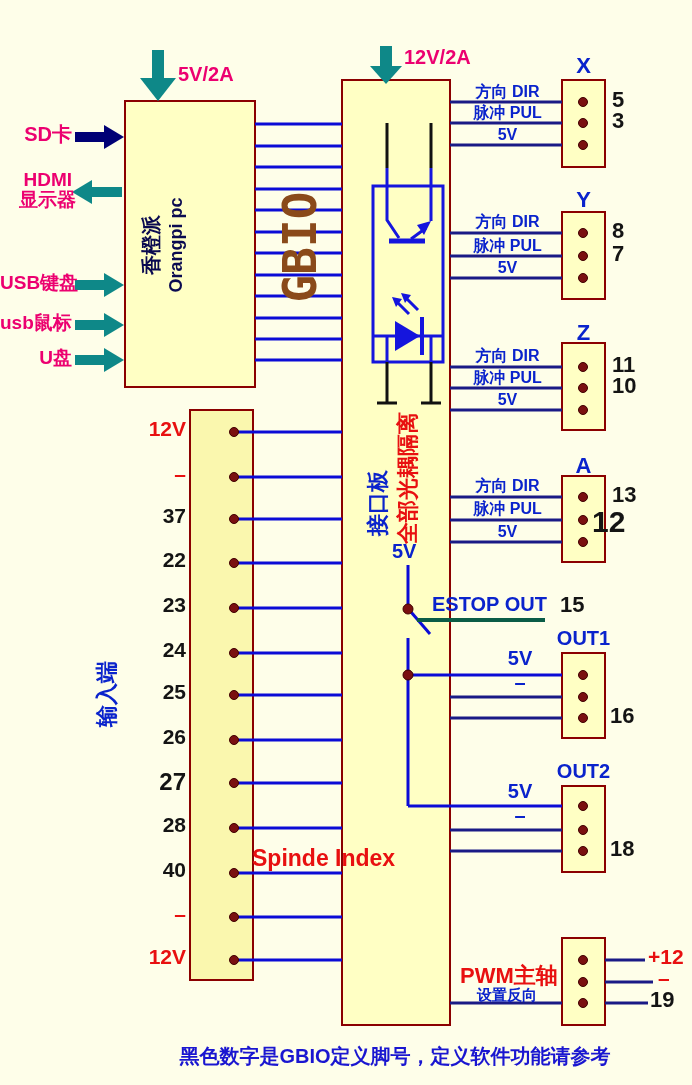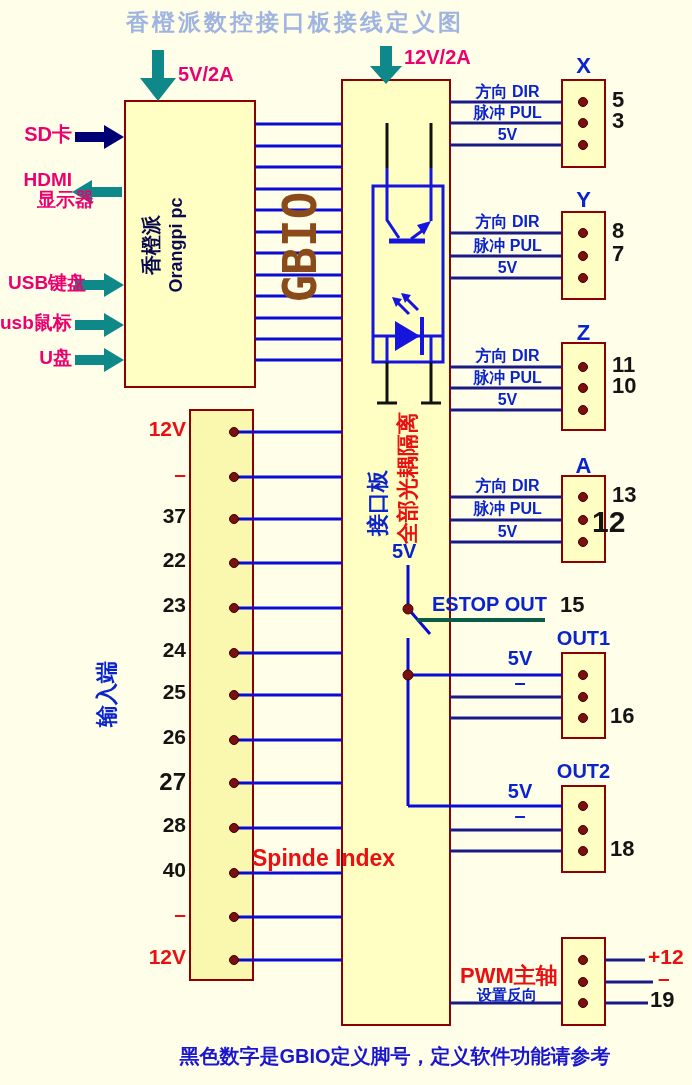--- a/index.html
+++ b/index.html
@@ -196,29 +196,28 @@
         <circle cx="583" cy="718" r="4.5"></circle>
     <circle cx="583" cy="806" r="4.5"></circle>
         <circle cx="583" cy="830" r="4.5"></circle>
         <circle cx="583" cy="851" r="4.5"></circle>
     <circle cx="583" cy="960" r="4.5"></circle>
         <circle cx="583" cy="982" r="4.5"></circle>
         <circle cx="583" cy="1003" r="4.5"></circle>
   </g>
 </svg>
 
-<div class="lbl titletx ctr" style="left:110px;top:10px;width:370px;font-size:23px;letter-spacing:3px;">香橙派数控接口板接线定义图</div>
 
 <div class="lbl magenta" style="left:178px;top:64px;font-size:20px;">5V/2A</div>
 <div class="lbl magenta" style="left:404px;top:47px;font-size:20px;">12V/2A</div>
 
 <div class="lbl magenta rgt" style="left:0;top:124px;width:72px;font-size:20px;">SD卡</div>
 <div class="lbl magenta rgt" style="left:0;top:170px;width:72px;font-size:19px;">HDMI</div>
-<div class="lbl magenta rgt" style="left:0;top:190px;width:76px;font-size:19px;margin-left:18px;">显示器</div>
-<div class="lbl magenta rgt" style="left:8px;top:273px;width:55px;font-size:19px;">USB键盘</div>
+<div class="lbl magenta rgt" style="left:0;top:190px;width:76px;font-size:19px;">显示器</div>
+<div class="lbl magenta rgt" style="left:0;top:273px;width:55px;font-size:19px;">USB键盘</div>
 <div class="lbl magenta rgt" style="left:0;top:313px;width:71px;font-size:19px;">usb鼠标</div>
 <div class="lbl magenta rgt" style="left:0;top:348px;width:72px;font-size:19px;">U盘</div>
 
 <div class="vtext navytx" style="left:151px;top:245px;font-size:20px;">香橙派</div>
 <div class="vtext navytx" style="left:176px;top:245px;font-size:18px;">Orangpi pc</div>
 
 <div class="vtext browntx mono" style="left:300px;top:247px;font-size:46px;">GBIO</div>
 
 <div class="vtext bluetx" style="left:378px;top:503px;font-size:22px;">接口板</div>
 <div class="vtext redtx" style="left:408px;top:478px;font-size:22px;">全部光耦隔离</div>

